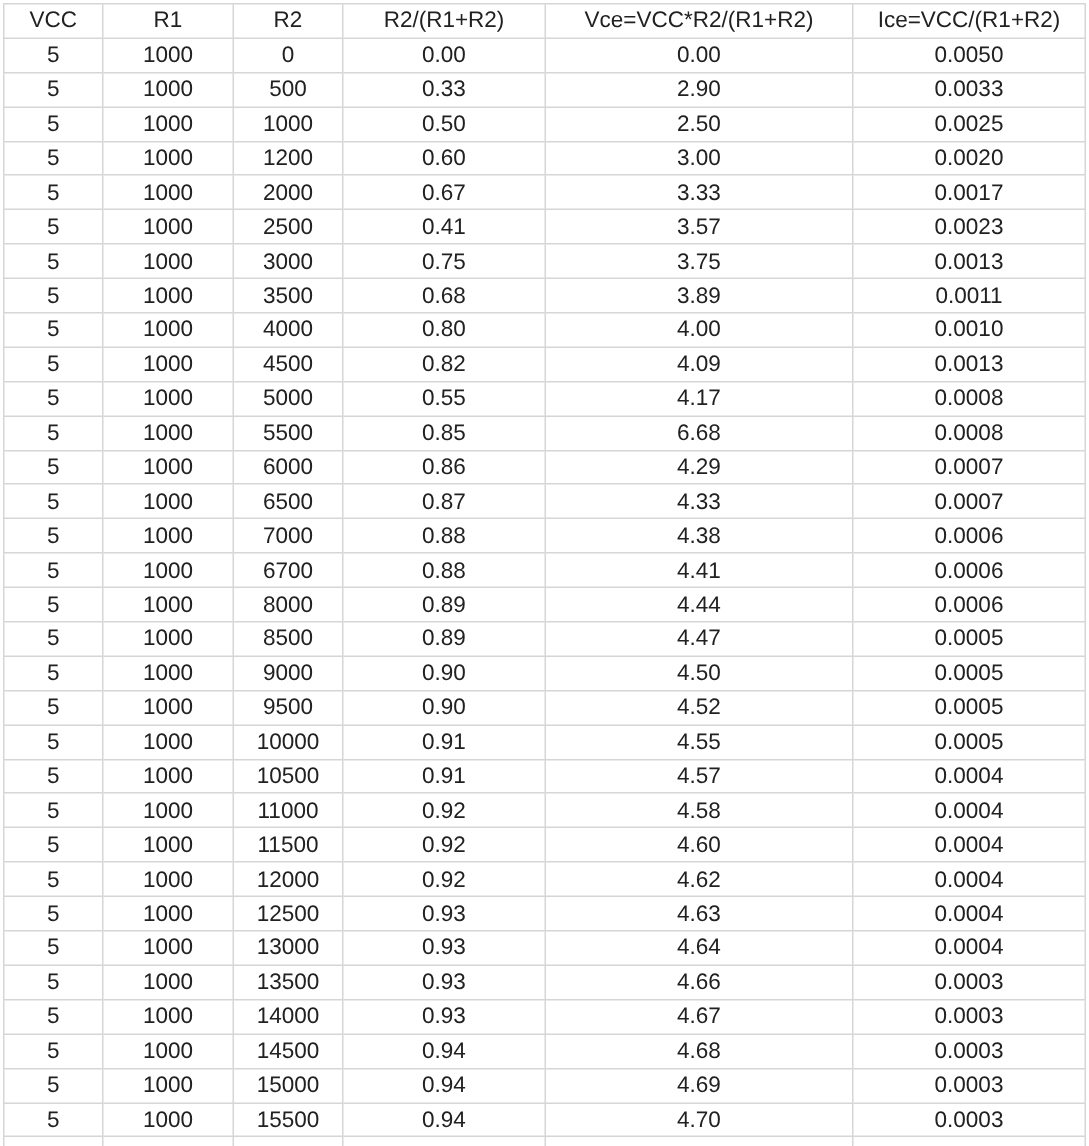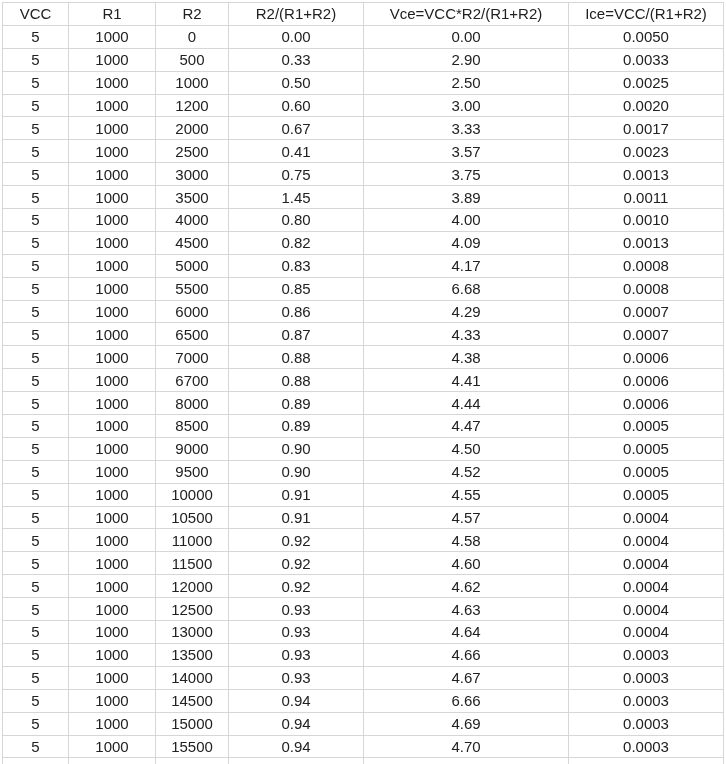--- a/index.html
+++ b/index.html
@@ -119,21 +119,21 @@
           <td>1000</td>
           <td>3000</td>
           <td>0.75</td>
           <td>3.75</td>
           <td>0.0013</td>
         </tr>
         <tr>
           <td>5</td>
           <td>1000</td>
           <td>3500</td>
-          <td>1.45</td>
+          <td>0.68</td>
           <td>3.89</td>
           <td>0.0011</td>
         </tr>
         <tr>
           <td>5</td>
           <td>1000</td>
           <td>4000</td>
           <td>0.80</td>
           <td>4.00</td>
           <td>0.0010</td>
@@ -143,21 +143,21 @@
           <td>1000</td>
           <td>4500</td>
           <td>0.82</td>
           <td>4.09</td>
           <td>0.0013</td>
         </tr>
         <tr>
           <td>5</td>
           <td>1000</td>
           <td>5000</td>
-          <td>0.83</td>
+          <td>0.55</td>
           <td>4.17</td>
           <td>0.0008</td>
         </tr>
         <tr>
           <td>5</td>
           <td>1000</td>
           <td>5500</td>
           <td>0.85</td>
           <td>6.68</td>
           <td>0.0008</td>
@@ -296,21 +296,21 @@
           <td>14000</td>
           <td>0.93</td>
           <td>4.67</td>
           <td>0.0003</td>
         </tr>
         <tr>
           <td>5</td>
           <td>1000</td>
           <td>14500</td>
           <td>0.94</td>
-          <td>6.66</td>
+          <td>4.68</td>
           <td>0.0003</td>
         </tr>
         <tr>
           <td>5</td>
           <td>1000</td>
           <td>15000</td>
           <td>0.94</td>
           <td>4.69</td>
           <td>0.0003</td>
         </tr>

